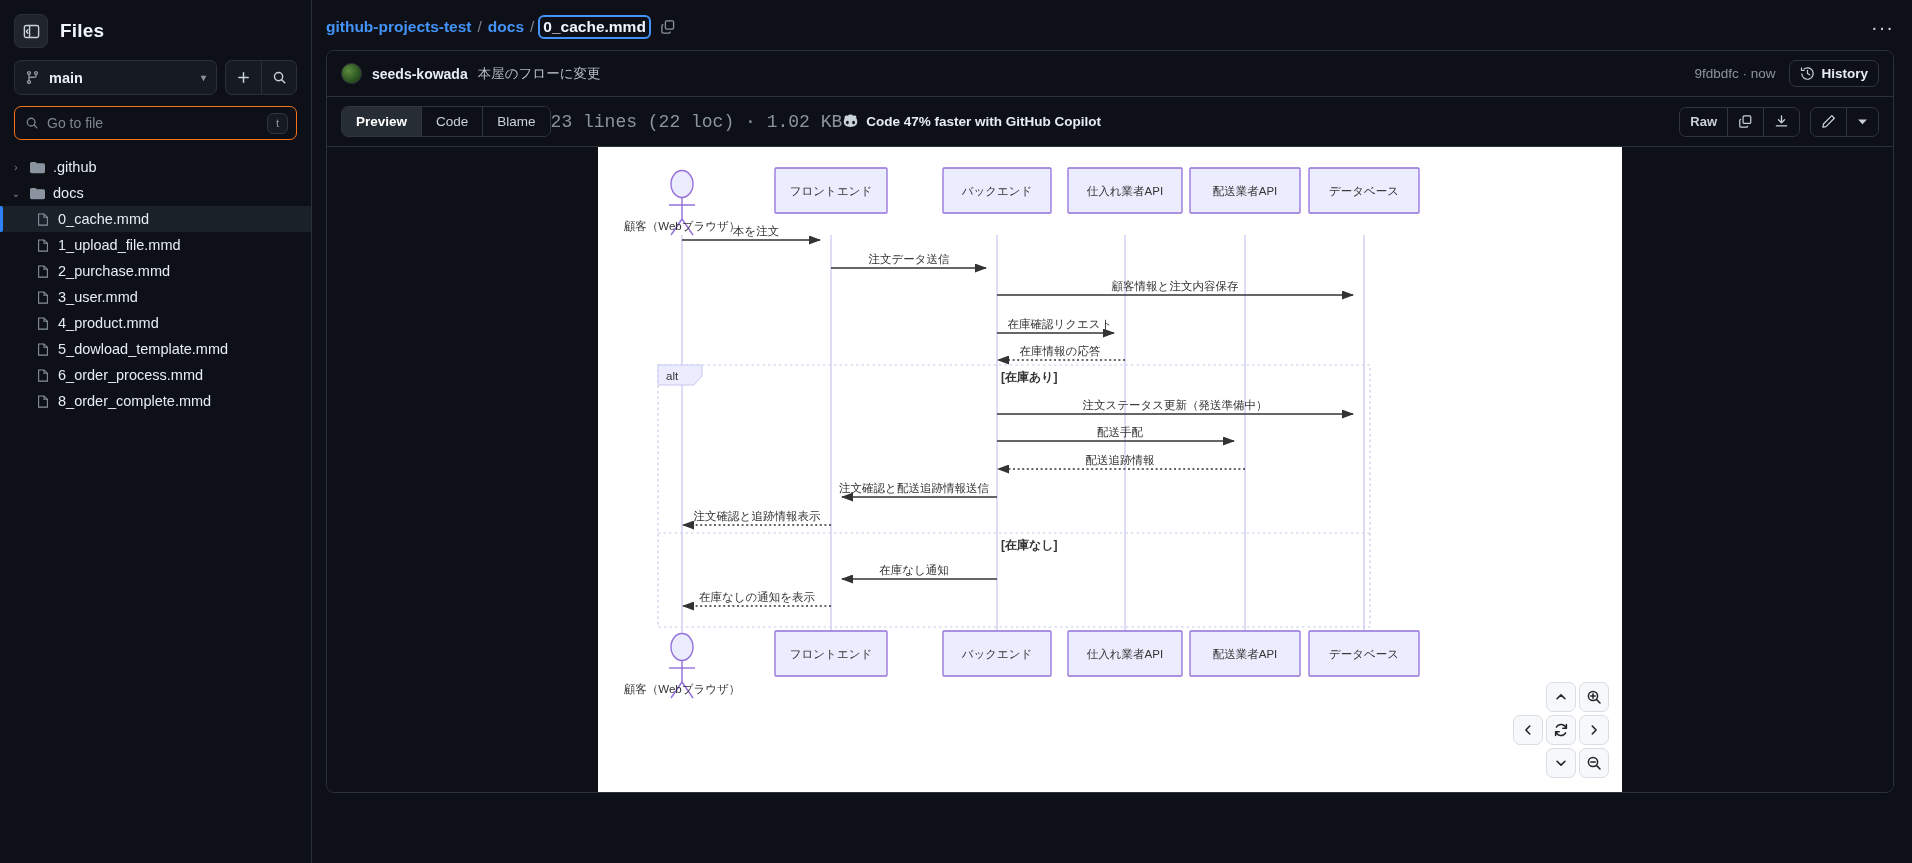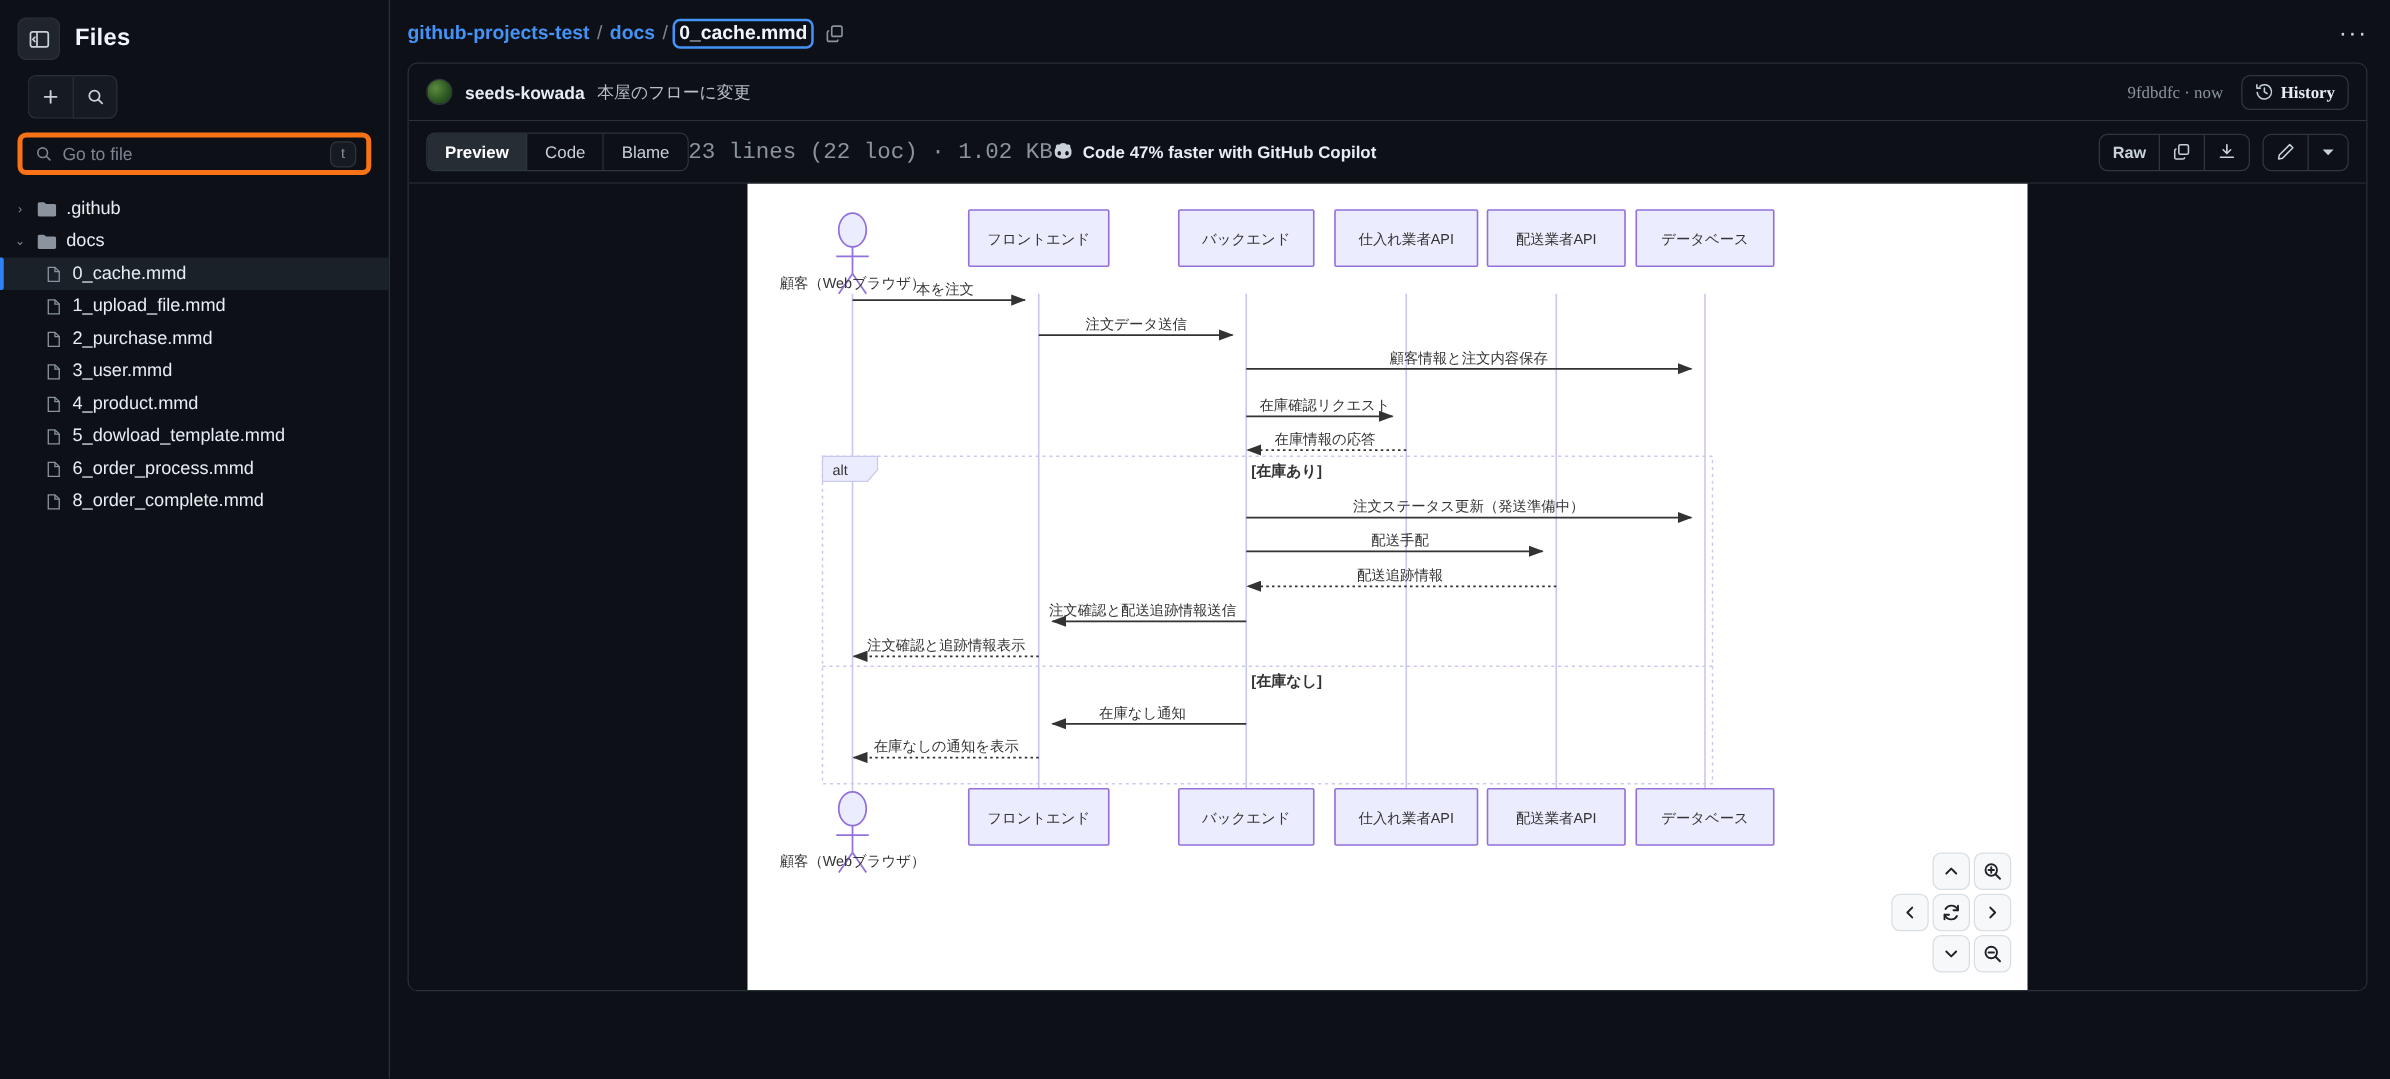--- a/index.html
+++ b/index.html
@@ -36,21 +36,21 @@
   }
   .branch-btn .caret { margin-left: auto; color: #8b949e; font-size: 10px; }
   .icon-grp { display: flex; margin-left: 8px; }
   .icon-btn {
     width: 36px; height: 35px; background: #161b22; border: 1px solid #2b3138;
     display: flex; align-items: center; justify-content: center; color: #c9d1d9;
   }
   .icon-btn.first { border-radius: 7px 0 0 7px; border-right: none; }
   .icon-btn.last  { border-radius: 0 7px 7px 0; }
   .gotofile {
-    margin: 11px 14px 0 14px; height: 34px; border: 4px solid #f97316;
+    margin: 11px 14px 0 14px; height: 34px; border: 1px solid #f97316;
     border-radius: 7px; background: #0d1117; display: flex; align-items: center;
     padding: 0 8px 0 10px; gap: 8px;
   }
   .gotofile .ph { font-size: 14px; color: #7d8590; flex: 1; }
   .kbd {
     width: 21px; height: 21px; border: 1px solid #30363d; border-radius: 6px;
     font-size: 11.5px; color: #8b949e; display: flex; align-items: center; justify-content: center;
     background: #161b22;
   }
   .tree { margin-top: 14px; }
@@ -89,21 +89,21 @@
     display: flex; align-items: center; gap: 10px; height: 46px;
     padding: 0 14px; background: #0d1117; border-bottom: 1px solid #2b3138;
   }
   .avatar {
     width: 21px; height: 21px; border-radius: 50%;
     background: radial-gradient(circle at 35% 35%, #5c8a3c 0%, #2e5a22 55%, #1c3314 100%);
     border: 1px solid #30363d; flex: 0 0 21px;
   }
   .author { font-size: 14px; font-weight: 600; color: #e6edf3; }
   .commit-msg { font-size: 13.5px; color: #b6bec6; }
-  .commit-right { margin-left: auto; display: flex; align-items: center; gap: 14px; font-family: Liberation Serif, serif; }
+  .commit-right { margin-left: auto; display: flex; align-items: center; gap: 14px; }
   .sha { font-size: 13.5px; color: #8b949e; }
   .history-btn {
     display: flex; align-items: center; gap: 6px; font-size: 13.5px; font-weight: 600;
     color: #e6edf3; border: 1px solid #30363d; border-radius: 7px; padding: 5px 10px;
     background: #0d1117;
   }
 
   .file-toolbar {
     display: flex; align-items: center; height: 50px; padding: 0 14px;
     background: #0d1117; border-bottom: 1px solid #2b3138;
@@ -166,20 +166,27 @@
         <svg width="17" height="17" viewBox="0 0 16 16" fill="none" stroke="#c9d1d9" stroke-width="1.3">
           <rect x="1.3" y="2.3" width="13.4" height="11.4" rx="1.6"></rect>
           <line x1="6.2" y1="2.3" x2="6.2" y2="13.7"></line>
           <path d="M4.6 6.4 L3.1 8 L4.6 9.6" stroke-linecap="round" stroke-linejoin="round"></path>
         </svg>
       </div>
       <div class="sb-title">Files</div>
     </div>
 
     <div class="sb-row">
+      <div class="branch-btn">
+        <svg width="15" height="15" viewBox="0 0 16 16" fill="#8b949e">
+          <path d="M9.5 3.25a2.25 2.25 0 1 1 3 2.122V6A2.5 2.5 0 0 1 10 8.5H6a1 1 0 0 0-1 1v1.128a2.251 2.251 0 1 1-1.5 0V5.372a2.25 2.25 0 1 1 1.5 0v1.836A2.49 2.49 0 0 1 6 7h4a1 1 0 0 0 1-1v-.628A2.25 2.25 0 0 1 9.5 3.25Zm-6 0a.75.75 0 1 0 1.5 0 .75.75 0 0 0-1.5 0Zm8.25-.75a.75.75 0 1 0 0 1.5.75.75 0 0 0 0-1.5ZM4.25 12a.75.75 0 1 0 0 1.5.75.75 0 0 0 0-1.5Z"></path>
+        </svg>
+        <span>main</span>
+        <span class="caret">▾</span>
+      </div>
       <div class="icon-grp">
         <div class="icon-btn first">
           <svg width="15" height="15" viewBox="0 0 16 16" fill="none" stroke="#c9d1d9" stroke-width="1.6" stroke-linecap="round">
             <line x1="8" y1="3" x2="8" y2="13"></line>
               <line x1="3" y1="8" x2="13" y2="8"></line>
           </svg>
         </div>
         <div class="icon-btn last">
           <svg width="15" height="15" viewBox="0 0 16 16" fill="none" stroke="#c9d1d9" stroke-width="1.5">
             <circle cx="7" cy="7" r="4.4"></circle>

